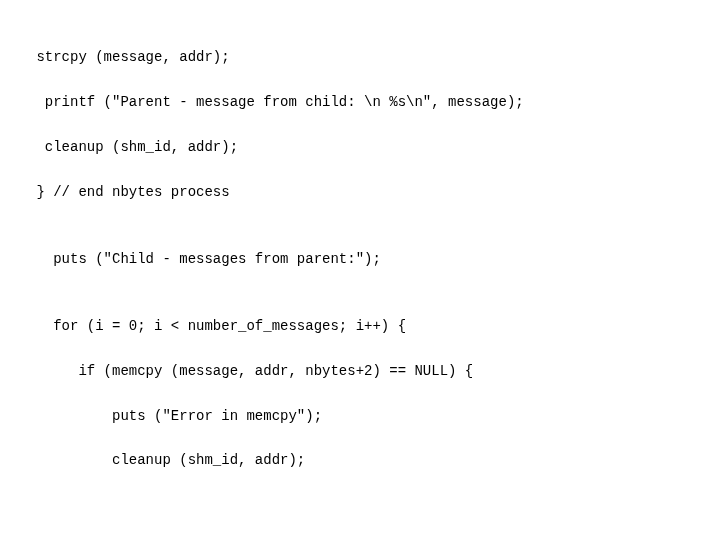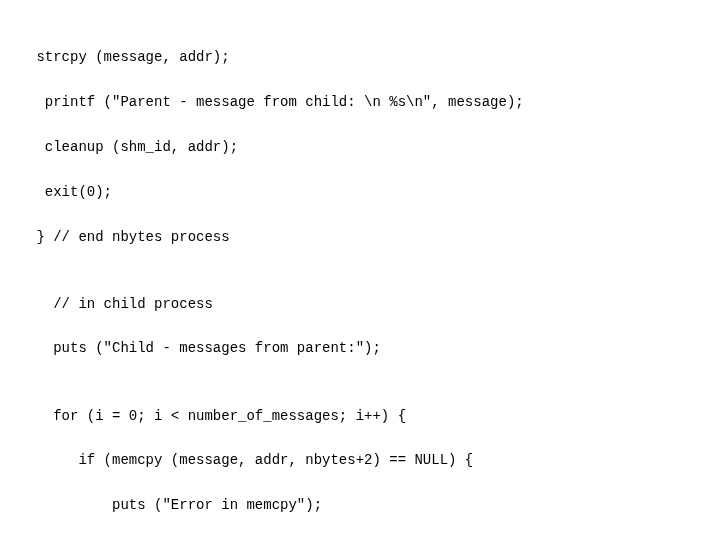--- a/index.html
+++ b/index.html
@@ -22,24 +22,22 @@
       display: block;
     }
   </style>
 </head>
 <body>
 
 <div class="code-container">
 <span class="code-line"> strcpy (message, addr);</span>
 <span class="code-line">  printf ("Parent - message from child: \n %s\n", message);</span>
 <span class="code-line">  cleanup (shm_id, addr);</span>
-<span class="code-line">  exit(0);</span>
 <span class="code-line"> } // end nbytes process</span>
 <span class="code-line"></span>
-<span class="code-line">   // in child process</span>
 <span class="code-line">   puts ("Child - messages from parent:");</span>
 <span class="code-line"></span>
 <span class="code-line">   for (i = 0; i &lt; number_of_messages; i++) {</span>
 <span class="code-line">      if (memcpy (message, addr, nbytes+2) == NULL) {</span>
 <span class="code-line">          puts ("Error in memcpy");</span>
 <span class="code-line">          cleanup (shm_id, addr);</span>
 
 
 
 

